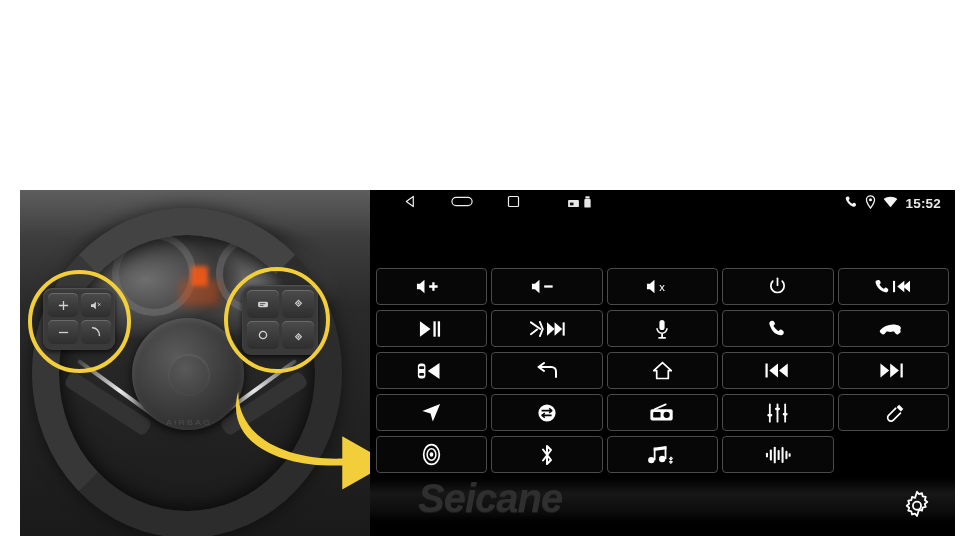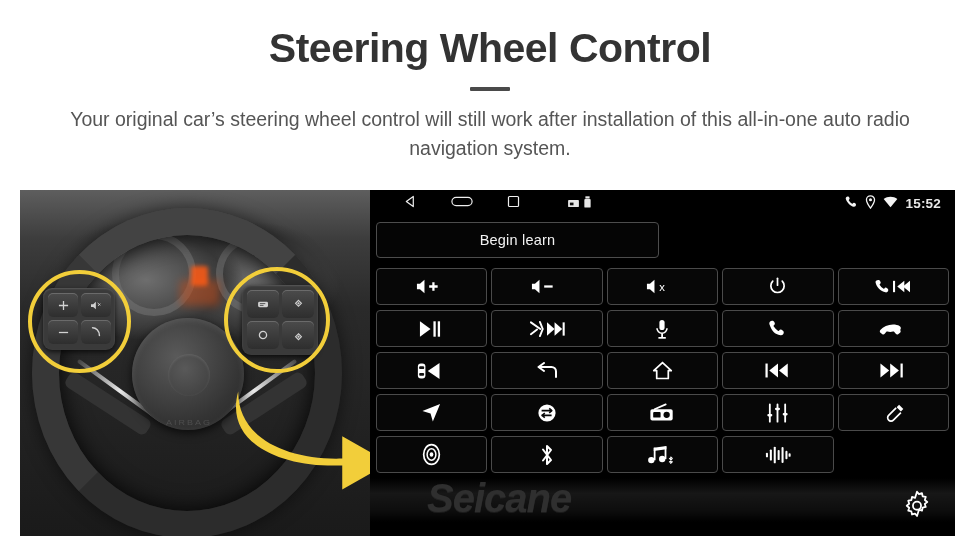--- a/index.html
+++ b/index.html
@@ -176,43 +176,38 @@
     justify-content: center; color: #ffffff; cursor: pointer;
   }
   .gbtn svg { display: block; }
 
   .sheen {
     position: absolute; left: 0; right: 0; top: 288px; height: 44px;
     background: linear-gradient(180deg, rgba(255,255,255,0) 0%, rgba(255,255,255,.09) 35%, rgba(255,255,255,.05) 75%, rgba(255,255,255,0) 100%);
     pointer-events: none;
   }
   .watermark {
-    position: absolute; left: 57px; top: 286px;
+    position: absolute; left: 48px; top: 286px;
     font-size: 40px; font-style: italic; font-weight: bold;
     color: #2f2f2f; letter-spacing: -1px;
     text-shadow: 0 1px 0 rgba(255,255,255,.07);
     user-select: none;
   }
   .gear-btn {
     position: absolute; right: 18px; bottom: 8px;
     width: 40px; height: 40px; display: flex;
     align-items: center; justify-content: center;
     color: #ffffff; cursor: pointer;
   }
 </style>
 </head>
 <body>
 
 <div class="page">
 
-  <div class="header">
-    <h1 class="title">Steering Wheel Control</h1>
-    <div class="title-rule"></div>
-    <p class="subtitle">Your original car’s steering wheel control will still work after installation of this all-in-one auto radio navigation system.</p>
-  </div>
 
   <div class="content">
 
     <div class="photo">
       <div class="photo-base"></div>
       <div class="gauge g1"></div>
       <div class="gauge g2"></div>
       <div class="tell2"></div>
       <div class="tell"></div>
 
@@ -334,23 +329,20 @@
           </span>
           <span>
             <svg width="15" height="12" viewBox="0 0 16 13">
                 <path d="M8 12.2L.6 3.3C2.7 1.6 5.3.7 8 .7s5.3.9 7.4 2.6z" fill="#f4f4f4"></path>
               </svg>
           </span>
           <span>15:52</span>
         </div>
       </div>
 
-      <div class="learn-wrap">
-        <div class="learn-btn">Begin learn</div>
-      </div>
 
       <div class="grid">
 
         <div class="gbtn">
           <svg width="32" height="17" viewBox="0 0 34 18">
               <path d="M1 6h3.2L9 1.8v14.4L4.2 12H1z" fill="#fff"></path>
               <path d="M13.5 3.5v9M9 8h9" transform="translate(5,1)" stroke="#fff" stroke-width="2.4" fill="none"></path>
             </svg>
         </div>
         <div class="gbtn">

